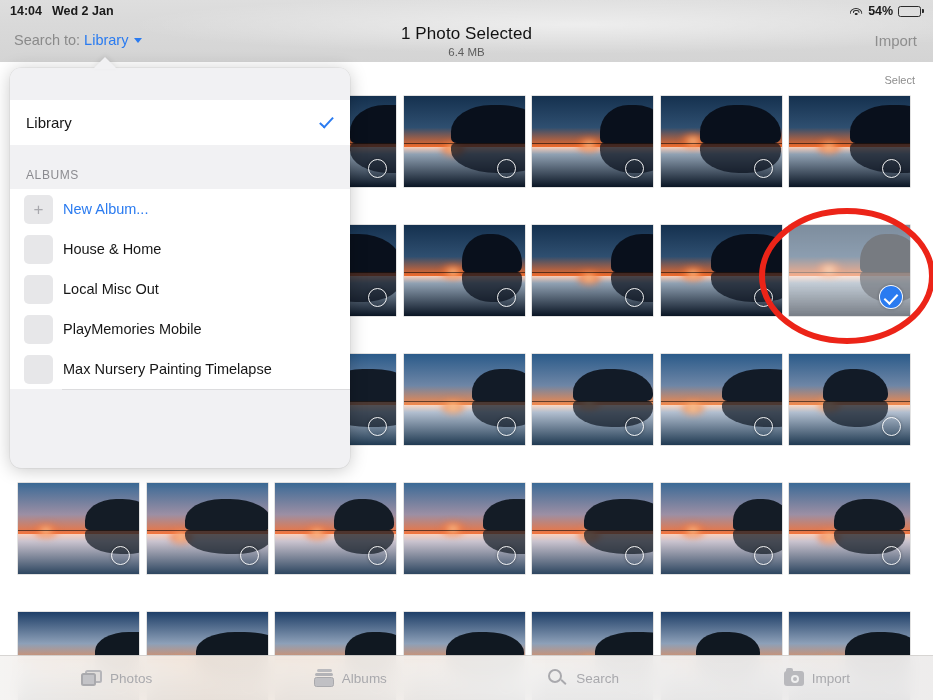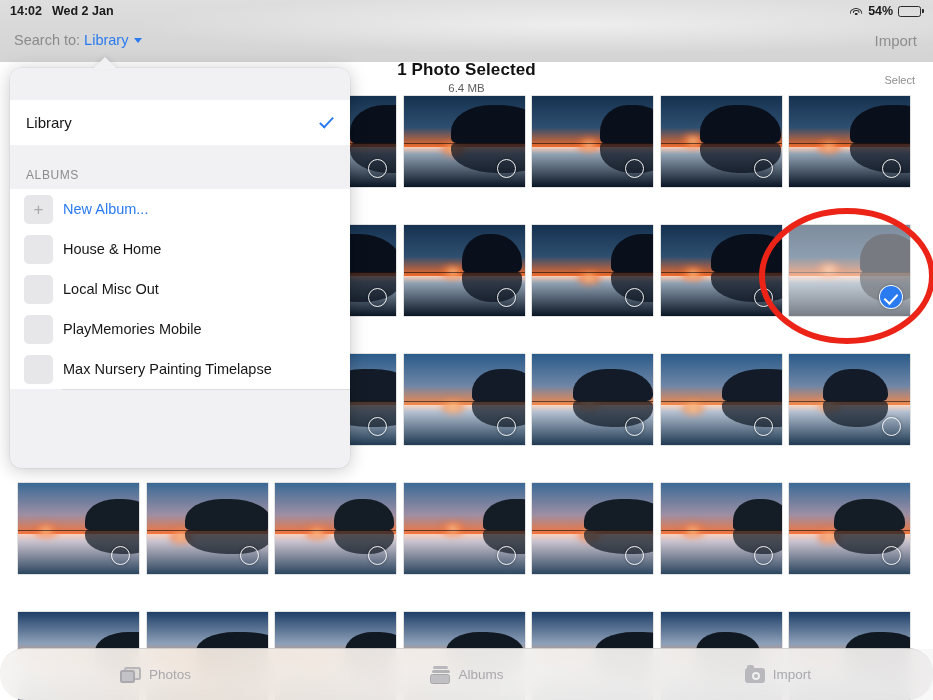--- a/index.html
+++ b/index.html
@@ -67,21 +67,21 @@
   }
   .importto .dest { color: #2a7bf0; }
   .chev {
     display:inline-block; width: 0; height: 0;
     border-left: 4.2px solid transparent; border-right: 4.2px solid transparent;
     border-top: 5px solid #2a7bf0; margin-left: 2px; position: relative; top: -2px;
   }
   .title-wrap {
     position: absolute; left: 0; top: 2px; width: 933px; text-align: center;
   }
-  .title { font-size: 17px; color: #111; font-weight: 700; letter-spacing: .1px; margin-top: 36px; }
+  .title { font-size: 17px; color: #111; font-weight: 400; letter-spacing: .1px; }
   .subtitle { font-size: 11.5px; color: #5d5d5d; margin-top: 2px; }
   .import-btn {
     position: absolute; right: 16px; top: 10px;
     font-size: 15px; color: #8e8e8e;
   }
 
   
   .content {
     position: absolute; top: 62px; left: 0; width: 933px; height: 638px;
     background: #ffffff; overflow: hidden;
@@ -214,26 +214,25 @@
     background:#c59a7c; border-radius:50% 50% 30% 30%;
   }
   .album-thumb.photo .f3 {
     position:absolute; left:3px; top:0px; width:24px; height:8px;
     background:#d9c79a; border-radius:2px; transform: rotate(-8deg);
   }
   .album-name.blue { color: #2a7bf0; }
 
   
   .tabbar {
-    position: absolute; left: 0; bottom: 0; width: 933px; height: 52px;
+    position: absolute; left: 0; bottom: 0; width: 933px; height: 45px;
     background: rgba(238,236,234,.93);
     border-top: .5px solid rgba(0,0,0,.10);
     display: flex; align-items: center; z-index: 10;
     backdrop-filter: blur(8px);
-    border-radius: 25px;
   }
   .tabbar::before{
     content:""; position:absolute; inset:0;
     background: linear-gradient(90deg, rgba(255,255,255,.35) 0%, rgba(255,226,200,.25) 22%, rgba(255,255,255,.30) 55%, rgba(235,235,238,.35) 100%);
     pointer-events:none;
   }
   .tab {
     flex: 1; display: flex; align-items: center; justify-content: center; gap: 7px;
     color: #a9a9ad; font-size: 13.5px; position: relative; z-index: 2;
   }
@@ -301,21 +300,21 @@
 </style>
 </head>
 <body>
 
 <div id="app">
 
   <div class="chrome"></div>
 
   <div class="statusbar">
     <div class="sb-left">
-      <span>14:02</span>
+      <span>14:04</span>
       <span>Wed 2 Jan</span>
     </div>
     <div class="sb-right">
       <span class="wifi-icon">
         <i class="a"></i>
           <i class="b"></i>
           <i class="c"></i>
       </span>
       <span>54%</span>
       <span class="batt">
@@ -799,20 +798,27 @@
     </div>
     <div class="tab">
       <span class="ic ic-albums">
           <i class="b1"></i>
           <i class="b2"></i>
           <i class="b3"></i>
         </span>
       <span>Albums</span>
     </div>
     <div class="tab">
+      <span class="ic ic-search">
+          <i class="circ"></i>
+          <i class="hnd"></i>
+        </span>
+      <span>Search</span>
+    </div>
+    <div class="tab">
       <span class="ic ic-import">
           <i class="bump"></i>
           <i class="body"></i>
           <i class="lens"></i>
         </span>
       <span>Import</span>
     </div>
   </div>
 
 </div>

